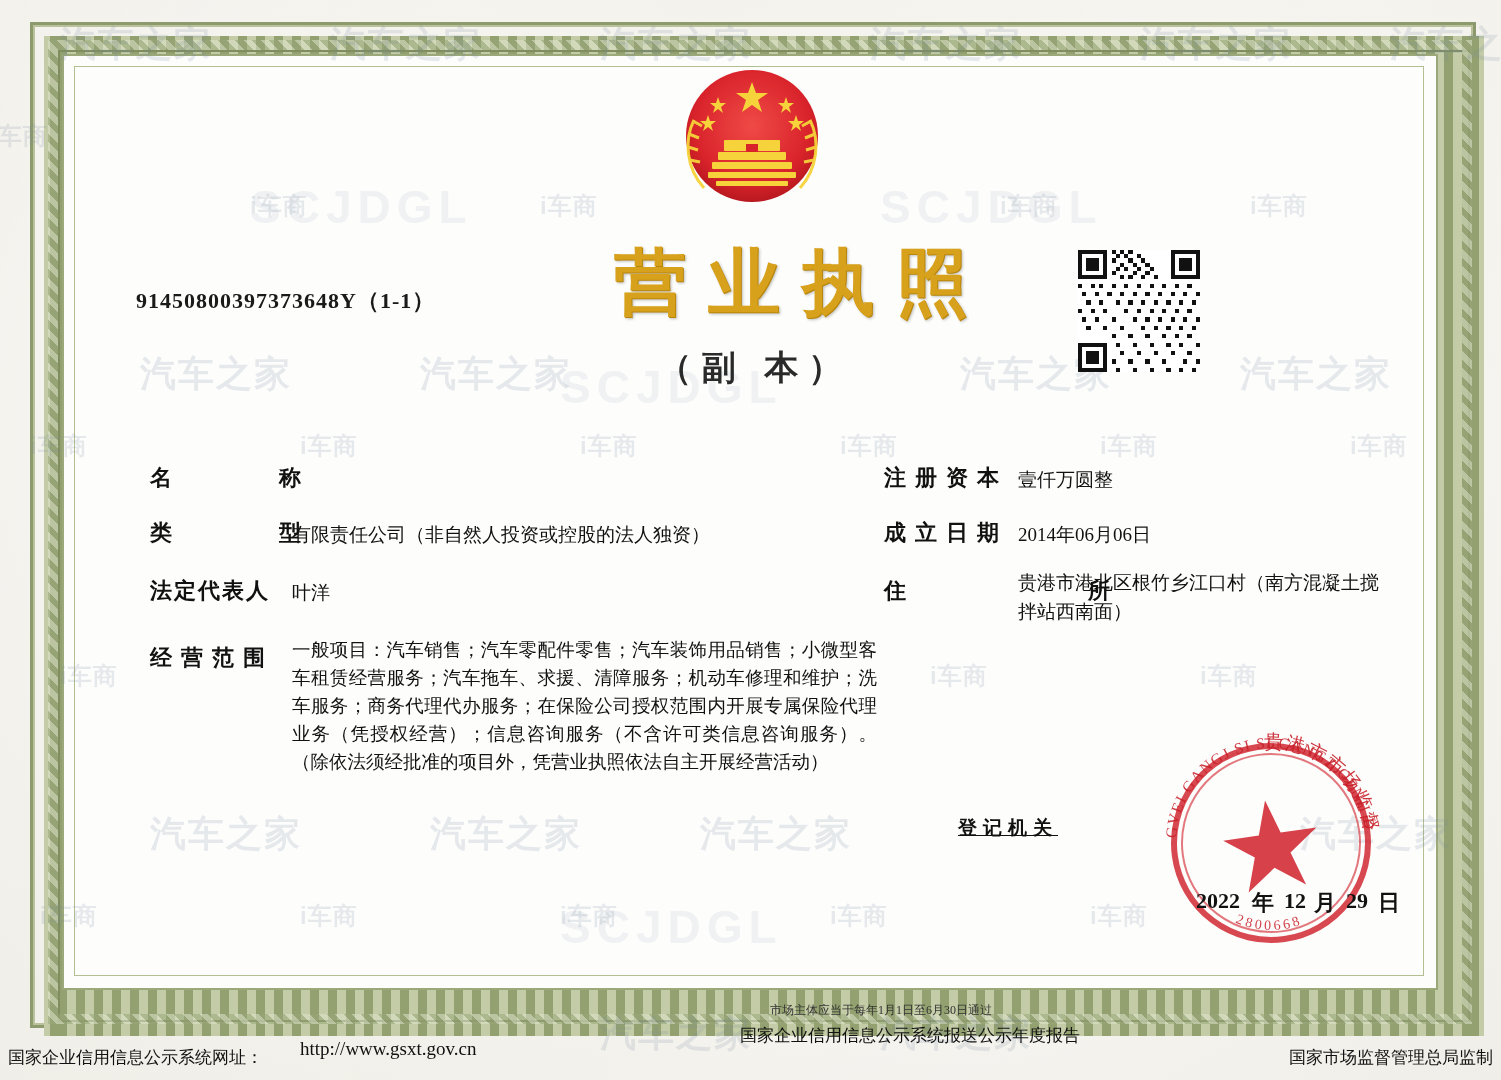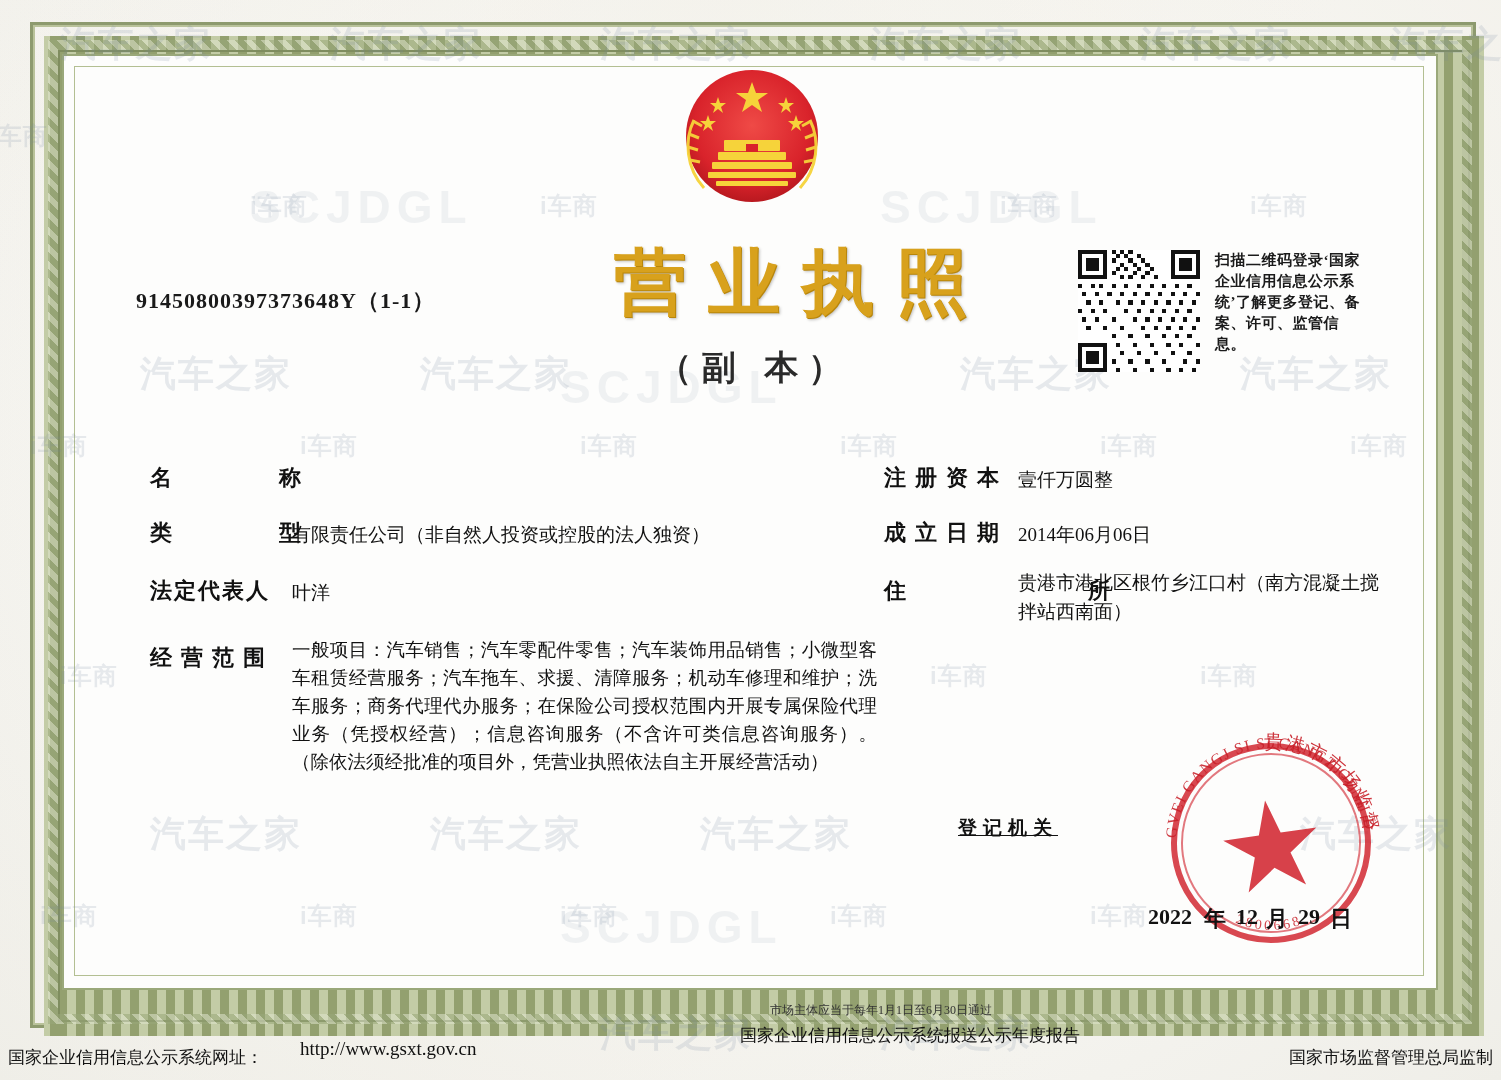--- a/index.html
+++ b/index.html
@@ -122,21 +122,21 @@
   
   #seal{
     position:absolute;left:1146px;top:718px;width:250px;height:250px;
     transform:rotate(-8deg);
   }
   
   #date-line{
     position:absolute;left:1148px;top:888px;width:260px;height:40px;
     font-size:22px;color:#111;font-weight:600;
   }
-  #date-line span{position:absolute;top:16px;}
+  #date-line span{position:absolute;top:0;margin-left:48px;}
   
   .foot{
     position:absolute;font-size:17px;color:#111;
     font-family:"Liberation Serif","DejaVu Serif",serif;
   }
   #foot-left{left:8px;top:1046px;}
   #foot-url{left:300px;top:1038px;font-size:19px;}
   #foot-center-top{left:770px;top:1002px;font-size:12px;color:#333;}
   #foot-center{left:740px;top:1024px;font-size:17px;}
   #foot-right{right:8px;top:1046px;}
@@ -368,21 +368,20 @@
           <rect x="28" y="26" width="1" height="1"></rect>
         <rect x="9" y="28" width="1" height="1"></rect>
           <rect x="13" y="28" width="1" height="1"></rect>
           <rect x="17" y="28" width="1" height="1"></rect>
         <rect x="21" y="28" width="1" height="1"></rect>
           <rect x="24" y="28" width="1" height="1"></rect>
           <rect x="27" y="28" width="1" height="1"></rect>
       </g>
     </svg>
   </div>
-  <div id="qr-note">扫描二维码登录‘国家企业信用信息公示系统’了解更多登记、备案、许可、监管信息。</div>
 
   <div class="f-label" style="left:150px;top:463px;letter-spacing:21px;">名　　称</div>
 
   <div class="f-label" style="left:150px;top:518px;letter-spacing:21px;">类　　型</div>
   <div class="f-value" style="left:292px;top:520px;">有限责任公司（非自然人投资或控股的法人独资）</div>
 
   <div class="f-label" style="left:150px;top:576px;letter-spacing:2px;">法定代表人</div>
   <div class="f-value" style="left:292px;top:578px;">叶洋</div>
 
   <div class="f-label" style="left:150px;top:643px;letter-spacing:9px;">经营范围</div>

